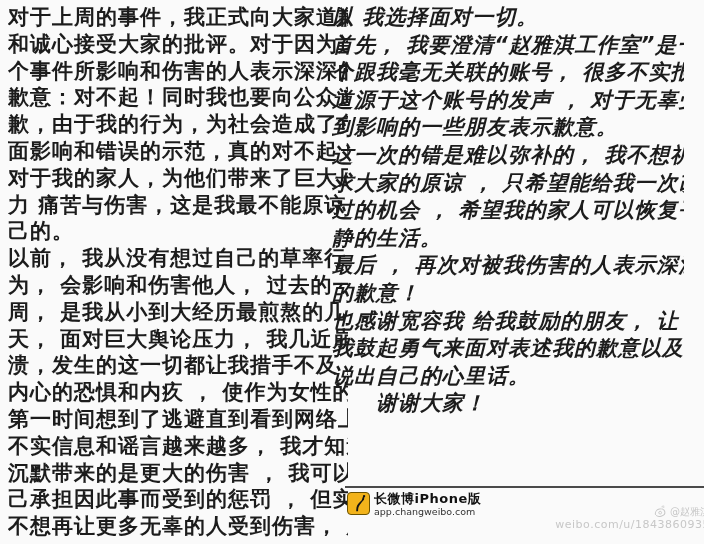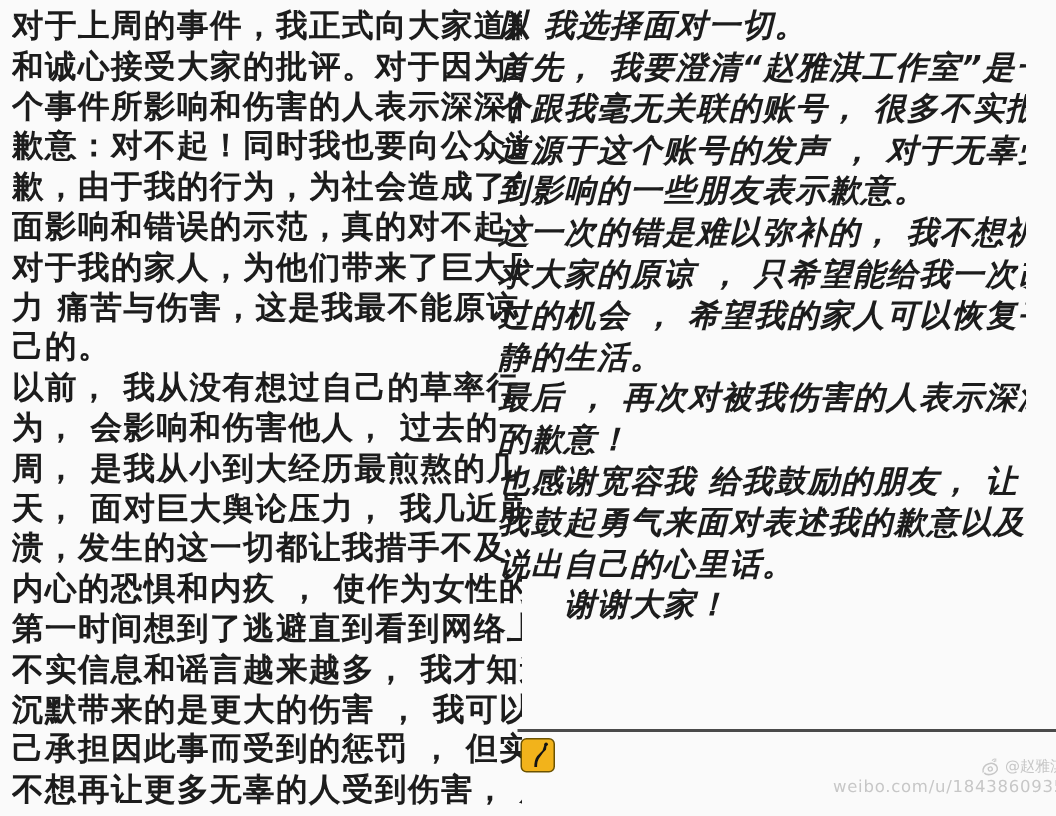--- a/index.html
+++ b/index.html
@@ -127,20 +127,24 @@
 
   <div class="divider"></div>
 
   <div class="brand">
     <div class="brand-logo">
       <svg viewBox="0 0 23 23" width="21" height="21" aria-hidden="true">
         <path d="M5,20 L9,20 C9,15 10,13 12.5,10.5 L15,8 L16.5,3.5 L18,4 L17.5,7.5 L15.5,9.5 L13,13 C11.5,15 11,17 11,20 Z" fill="#141414"></path>
         <circle cx="17.6" cy="3.4" r="1.3" fill="#141414"></circle>
       </svg>
     </div>
+    <div class="brand-text">
+      <span class="brand-name">长微博iPhone版</span>
+      <span class="brand-url">app.changweibo.com</span>
+    </div>
   </div>
 
   <div class="watermark">
     <div class="wm-line1">
       <svg class="wm-eye" viewBox="0 0 16 14" aria-hidden="true">
         <path d="M2,9 C2,5.5 5,3.5 8,3.5 C11,3.5 13.5,5.5 13.5,8 C13.5,10.5 11,12 8,12 C5.5,12 3.5,11 2.7,9.5" fill="none" stroke="#c7c7c7" stroke-width="1.2"></path>
         <circle cx="8" cy="7.8" r="1.6" fill="none" stroke="#c7c7c7" stroke-width="1"></circle>
         <path d="M11,2 C12,1 13.5,1 14.5,1.8 M12,3.2 C12.7,2.6 13.6,2.6 14.2,3" fill="none" stroke="#c7c7c7" stroke-width="0.9"></path>
       </svg>
       <span>@赵雅淇</span>

